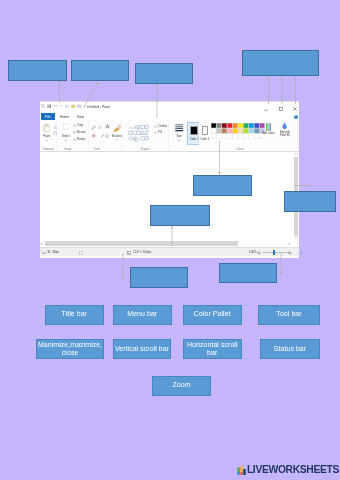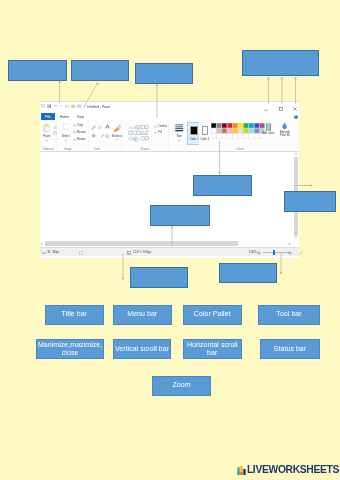--- a/index.html
+++ b/index.html
@@ -1,19 +1,19 @@
 <!DOCTYPE html>
 <html><head>
 <meta charset="utf-8">
 <title>Parts of MS Paint window</title>
 <style>
   html,body{margin:0;padding:0;}
   body{width:340px;height:480px;background:#ffffff;overflow:hidden;
        font-family:"Liberation Sans",sans-serif;}
-  #page{position:relative;width:340px;height:480px;background:#fef9c3;overflow:hidden;}
+  #page{position:relative;width:340px;height:480px;background:#c4b5fd;overflow:hidden;}
 
   
   .dropbox{position:absolute;background:#5b9bd5;border:1px solid #3c6e9f;box-sizing:border-box;}
 
   
   .chip{position:absolute;background:#5b9bd5;border:1px solid #4a86c0;box-sizing:border-box;
         color:#ffffff;font-size:7.0px;line-height:8.54px;display:flex;align-items:center;
         justify-content:center;text-align:center;letter-spacing:.05px;}
 
   

